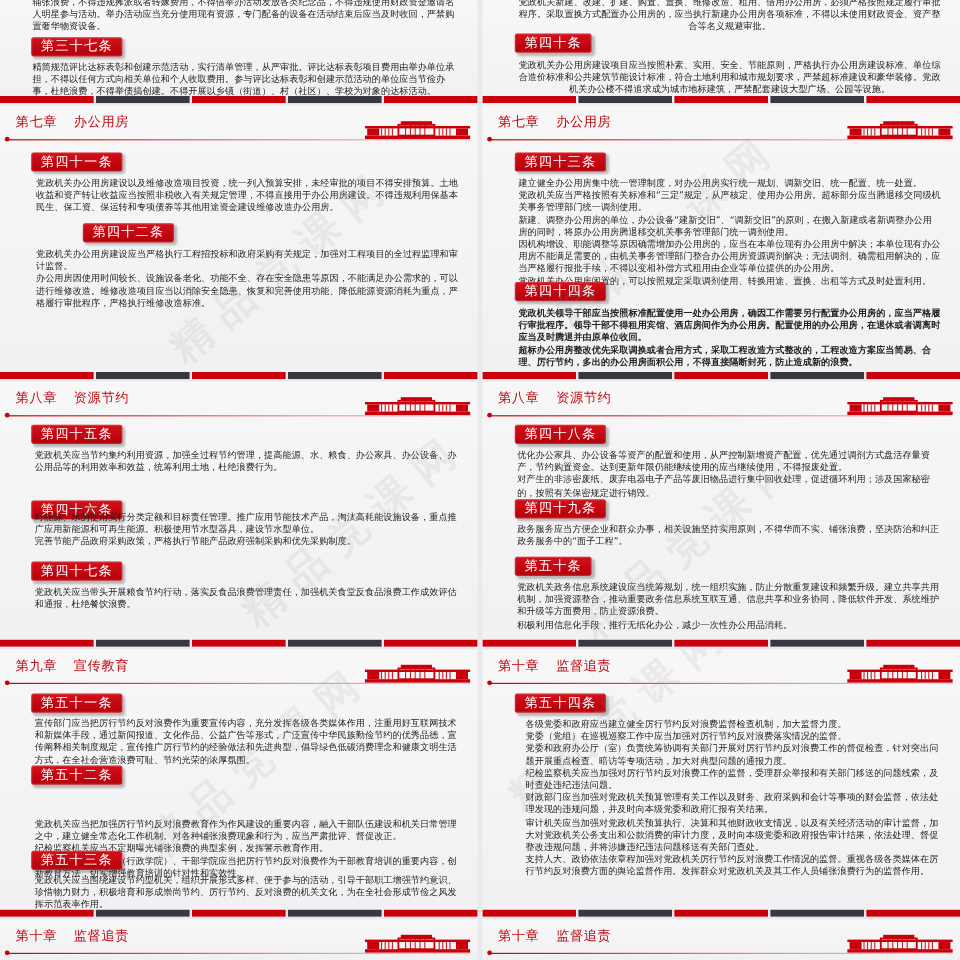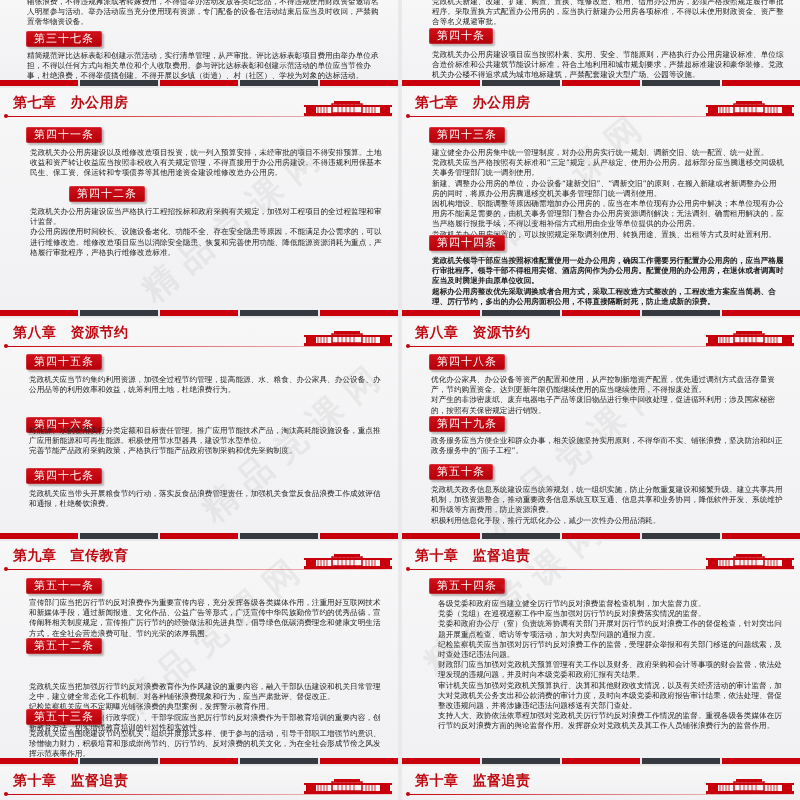--- a/index.html
+++ b/index.html
@@ -9,21 +9,21 @@
   .slide {
     position: absolute; width: 398px; overflow: hidden;
     background: linear-gradient(180deg, #f7f7f8 0%, #f1f1f3 100%);
   }
   .slide .bar { position: absolute; left: 0; right: 0; height: 6px; display: flex; gap: 2px; }
   .slide .bar span { flex: 1; height: 100%; }
   .slide .bar span.r { background: #c8000b; }
   .slide .bar span.d { background: #36393f; }
   .chap-head { position: absolute; left: 0; right: 0; height: 30px; }
   .chap-title {
-    position: absolute; left: 13px; top: 6px; font-size: 14px; font-weight: bold;
+    position: absolute; left: 13px; top: 6px; font-size: 11px; font-weight: normal;
     color: #c00a12; letter-spacing: 0.5px; white-space: nowrap;
   }
   .chap-title .gap { display: inline-block; width: 14px; }
   .chap-line {
     position: absolute; left: 5px; right: 6px; top: 28px; height: 1px;
     background: linear-gradient(90deg, #c8000b 0%, #e58a8e 60%, #f3cfd1 100%);
   }
   .chap-dot { position: absolute; left: 4px; top: 26px; width: 4px; height: 4px; border-radius: 50%; background: #c8000b; }
   .building { position: absolute; right: 6px; top: 10px; width: 88px; height: 18px; }
   .art-tag {
@@ -51,21 +51,21 @@
     <div class="art-text" style="left:27px;top:-3px;width:355px;">
       <p>辅张浪费，不得违规摊派或者转嫁费用，不得借举办活动发放各类纪念品，不得违规使用财政资金邀请名人明星参与活动。举办活动应当充分使用现有资源，专门配备的设备在活动结束后应当及时收回，严禁购置奢华物资设备。</p>
     </div>
     <div class="art-tag" style="left:26px;top:31px;">第三十七条</div>
     <div class="art-text" style="left:27px;top:51px;width:355px;">
       <p>精简规范评比达标表彰和创建示范活动，实行清单管理，从严审批。评比达标表彰项目费用由举办单位承担，不得以任何方式向相关单位和个人收取费用。参与评比达标表彰和创建示范活动的单位应当节俭办事，杜绝浪费，不得举债搞创建。不得开展以乡镇（街道）、村（社区）、学校为对象的达标活动。</p>
     </div>
 
   </div>
 
-  <div class="slide" style="left:402px;top:0;height:100px;">
+  <div class="slide" style="left:402px;top:0;height:100px;text-align:center;">
     <div class="art-text" style="left:30px;top:-3px;width:352px;">
       <p>党政机关新建、改建、扩建、购置、置换、维修改造、租用、借用办公用房，必须严格按照规定履行审批程序。采取置换方式配置办公用房的，应当执行新建办公用房各项标准，不得以未使用财政资金、资产整合等名义规避审批。</p>
     </div>
     <div class="art-tag" style="left:27px;top:28px;">第四十条</div>
     <div class="art-text" style="left:30px;top:50px;width:352px;">
       <p>党政机关办公用房建设项目应当按照朴素、实用、安全、节能原则，严格执行办公用房建设标准、单位综合造价标准和公共建筑节能设计标准，符合土地利用和城市规划要求，严禁超标准建设和豪华装修。党政机关办公楼不得追求成为城市地标建筑，严禁配套建设大型广场、公园等设施。</p>
     </div>
   </div>
 
   <div class="slide" style="left:0;top:80px;height:6px;background:transparent;">

